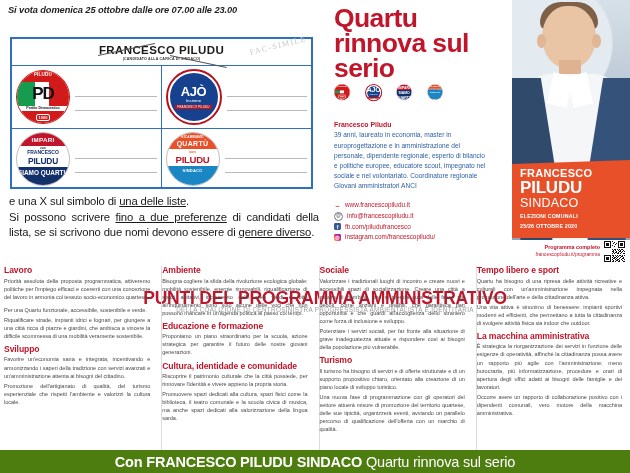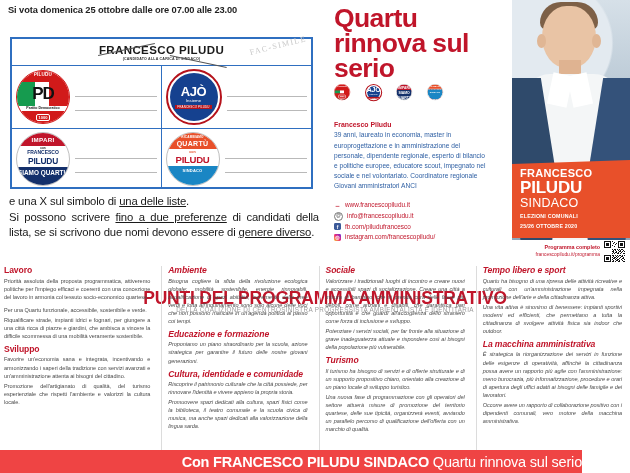--- a/index.html
+++ b/index.html
@@ -10,20 +10,21 @@
     color:#1b3f7a;
     position:relative;
   }
   .flyer{position:absolute;inset:0;}
 
   
   .vote-info{
     position:absolute;left:8px;top:4px;width:310px;
     font-size:9.3px;font-weight:bold;color:#1f1f1f;line-height:1.42;
     letter-spacing:-0.1px;
+    font-style:italic;
   }
   .ballot{
     position:absolute;left:10px;top:37px;width:303px;height:152px;
     border:2px solid #2f6fc0;background:#fff;box-sizing:border-box;
   }
   .ballot-head{
     height:26px;border-bottom:1.5px solid #2f6fc0;position:relative;
     display:flex;flex-direction:column;align-items:center;justify-content:center;
   }
   .ballot-head .cand{
@@ -185,35 +186,35 @@
   }
   .prog-title .t1{
     font-size:17.5px;font-weight:bold;color:#c0152a;letter-spacing:-0.2px;line-height:18px;margin-top:48px;
   }
   .prog-title .t2{font-size:6.3px;color:#9b9b9b;letter-spacing:0.35px;margin-top:-1px;}
 
   
   .cols{position:absolute;left:4px;top:266px;width:622px;height:185px;
     display:grid;grid-template-columns:1fr 1fr 1fr 1fr;column-gap:7px;}
   .col{position:relative;padding-right:4px;}
-  .col + .col{border-left:0.7px solid #dcdcdc;padding-left:6px;font-style:italic;}
+  .col + .col{border-left:0.7px solid #dcdcdc;}
   .sec h3{
     margin:0 0 1px 0;font-size:8.6px;font-weight:bold;color:#c0152a;line-height:1.12;
     letter-spacing:-0.1px;
   }
   .sec p{
     margin:0 0 2px 0;font-size:5.55px;line-height:1.45;color:#4a4a4a;text-align:justify;
     letter-spacing:-0.05px;
   }
   .sec{margin-bottom:5px;}
 
   
   .footer{
-    position:absolute;left:0;bottom:0;width:582px;height:23px;background:#ef4444;
-    display:flex;align-items:center;justify-content:flex-end;
+    position:absolute;left:0;bottom:0;width:630px;height:23px;background:#4d7c0f;
+    display:flex;align-items:center;justify-content:center;
   }
   .footer span{color:#fff;font-size:14.5px;font-weight:bold;letter-spacing:-0.2px;}
   .footer .lite{font-weight:normal;}
 </style>
 </head>
 <body>
 
 <div class="flyer">
 
   <div class="vote-info">

